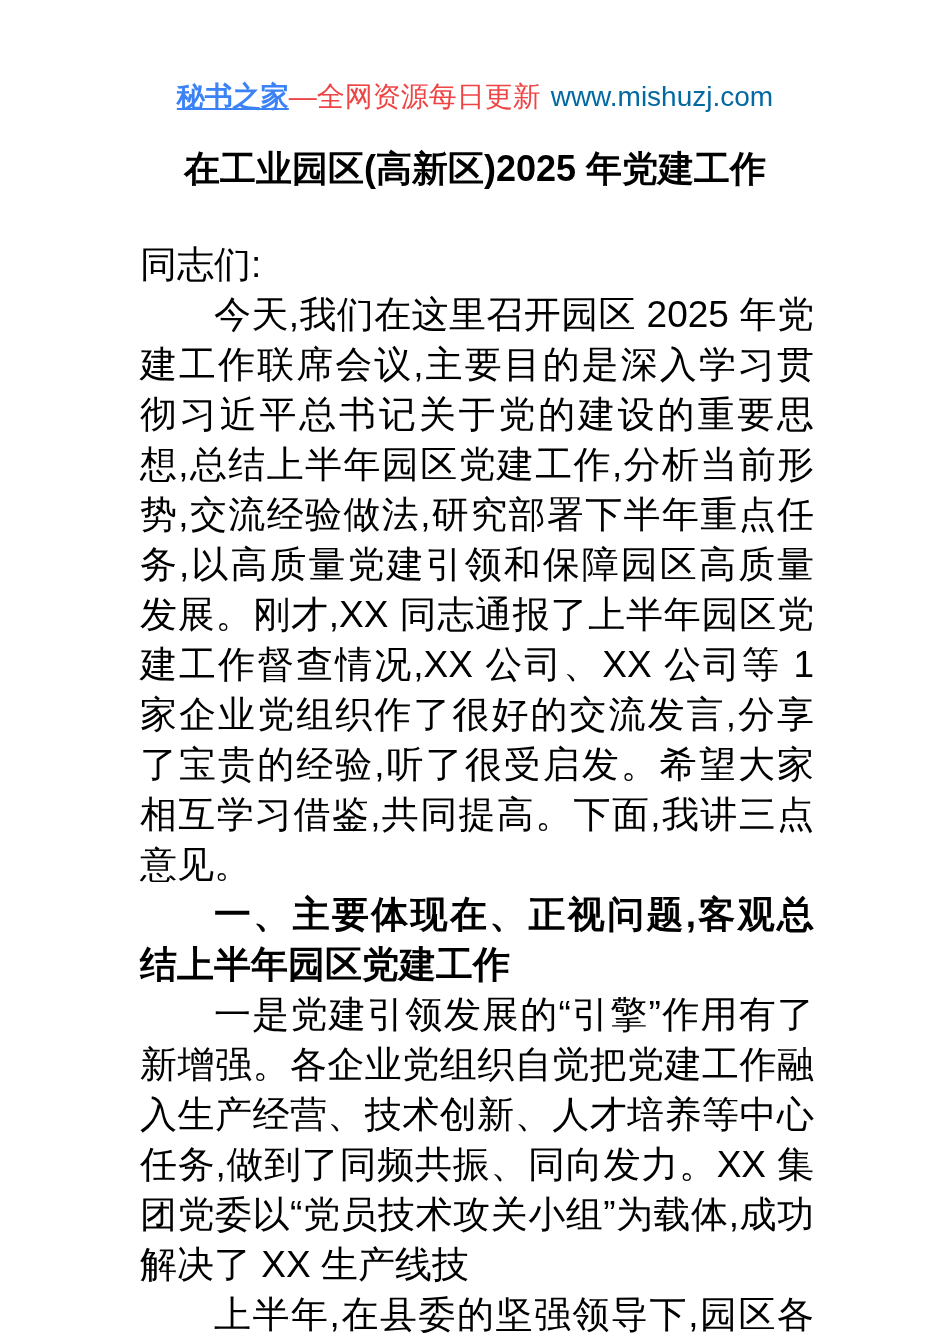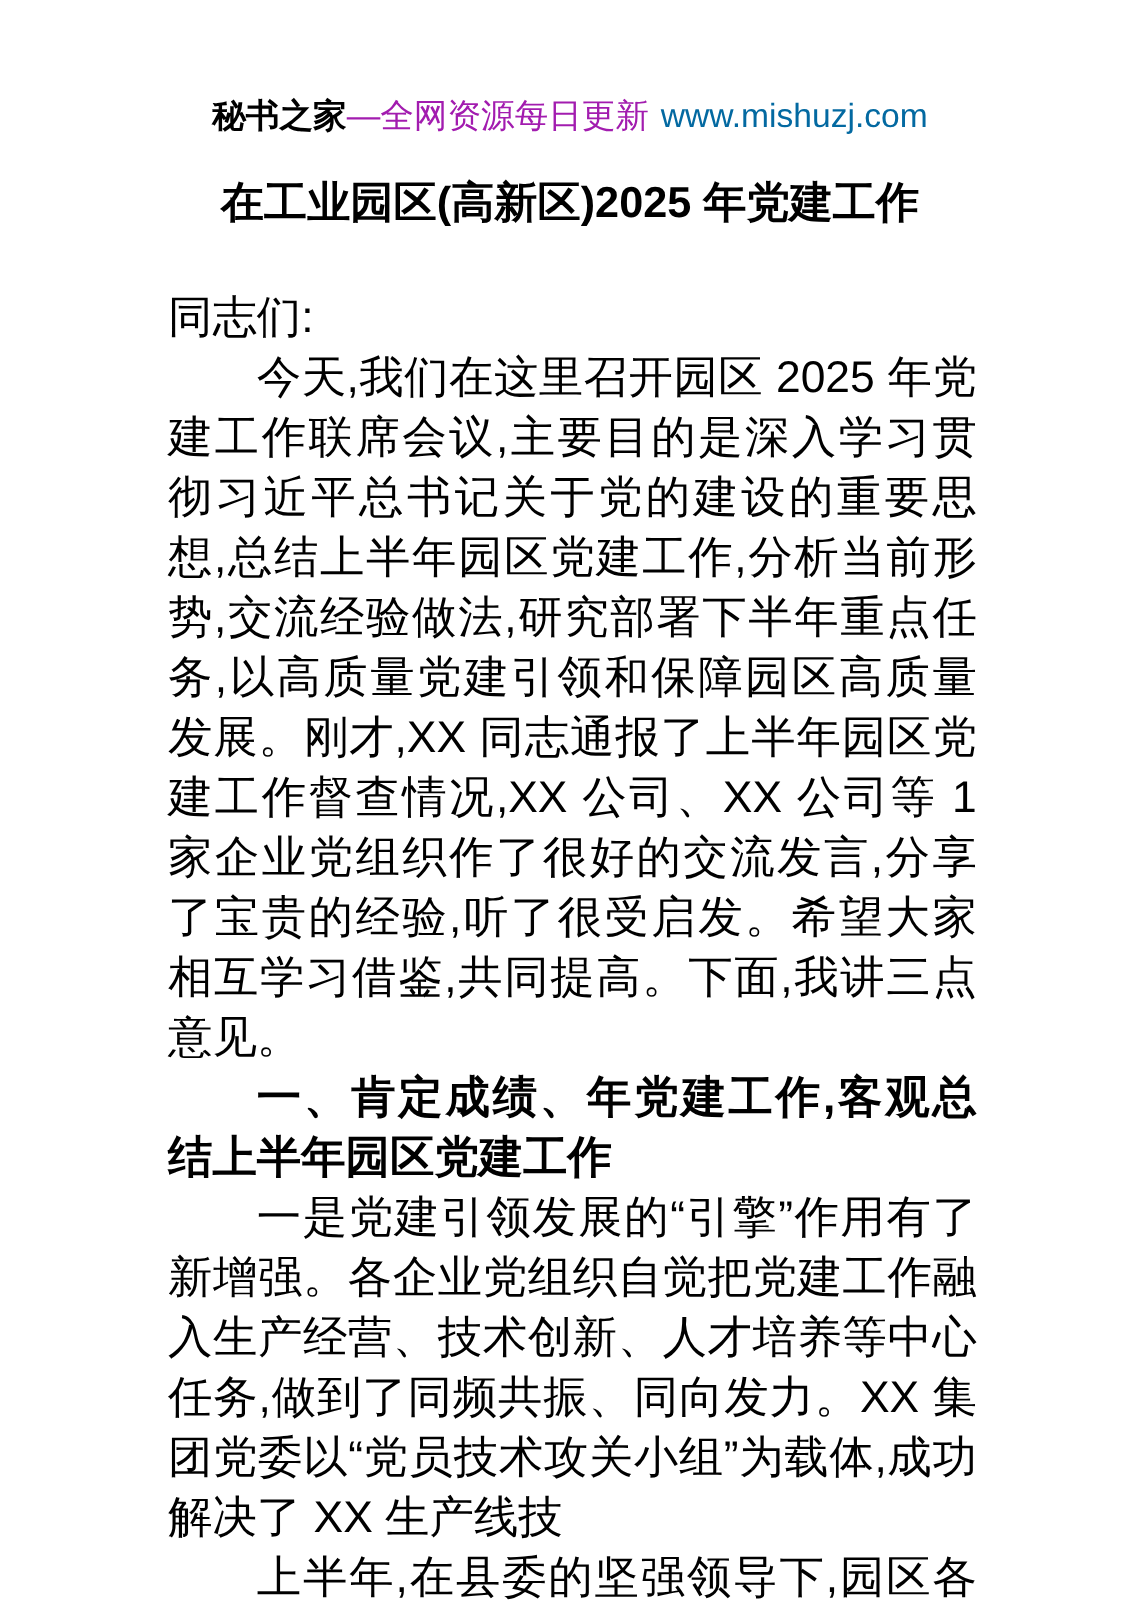--- a/index.html
+++ b/index.html
@@ -18,25 +18,26 @@
     color: #000000;
   }
   .doc-header {
     margin-top: 76px;
     text-align: center;
     font-size: 28px;
     line-height: 42px;
     white-space: nowrap;
   }
   .doc-header .brand {
-    color: #000000;
+    color: #3b82f6;
     font-weight: bold;
+    text-decoration: underline;
   }
   .doc-header .tagline {
-    color: #a21caf;
+    color: #ef4444;
   }
   .doc-header .url {
     color: #0369a1;
     margin-left: 0.35em;
   }
   .doc-title {
     margin-top: 24px;
     text-align: center;
     font-size: 36px;
     font-weight: bold;
@@ -70,18 +71,18 @@
     <span class="brand">秘书之家</span><span class="tagline">—全网资源每日更新</span><span class="url">www.mishuzj.com</span>
   </div>
 
   <div class="doc-title">
     <div>在工业园区(高新区)2025 年党建工作</div>
   </div>
 
   <div class="doc-body">
     <p class="salutation">同志们:</p>
     <p>今天,我们在这里召开园区 2025 年党建工作联席会议,主要目的是深入学习贯彻习近平总书记关于党的建设的重要思想,总结上半年园区党建工作,分析当前形势,交流经验做法,研究部署下半年重点任务,以高质量党建引领和保障园区高质量发展。刚才,XX 同志通报了上半年园区党建工作督查情况,XX 公司、XX 公司等 1 家企业党组织作了很好的交流发言,分享了宝贵的经验,听了很受启发。希望大家相互学习借鉴,共同提高。下面,我讲三点意见。</p>
-    <p class="heading">一、肯定成绩、年党建工作,客观总结上半年园区党建工作</p>
+    <p class="heading">一、主要体现在、正视问题,客观总结上半年园区党建工作</p>
     <p>一是党建引领发展的“引擎”作用有了新增强。各企业党组织自觉把党建工作融入生产经营、技术创新、人才培养等中心任务,做到了同频共振、同向发力。XX 集团党委以“党员技术攻关小组”为载体,成功解决了 XX 生产线技</p>
     <p>上半年,在县委的坚强领导下,园区各级党组织紧紧围绕“党建强、发展强”的目标,主动作为、创新实干,园区党建工作取得了新进展、新成效。主要体现在“三个新”:</p>
   </div>
 
 </div>
 
 </body></html>

